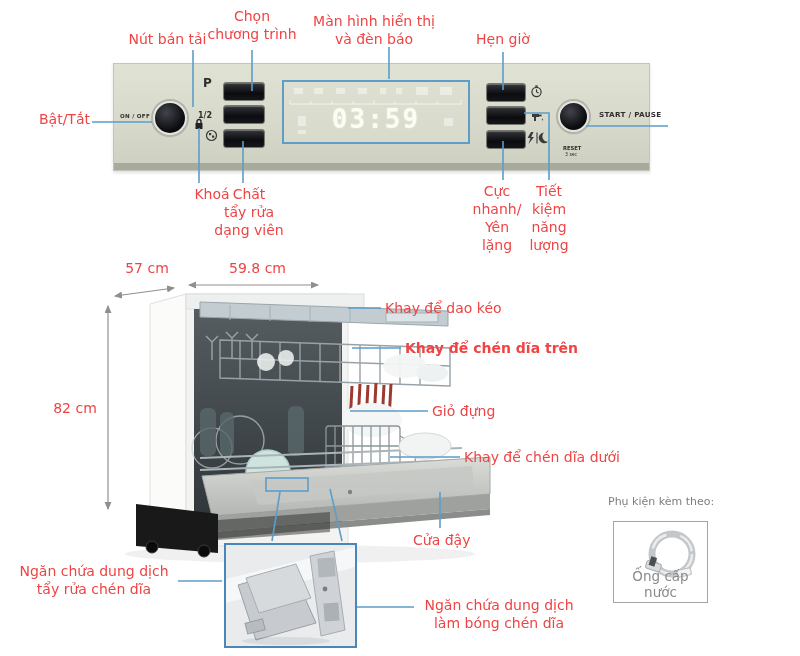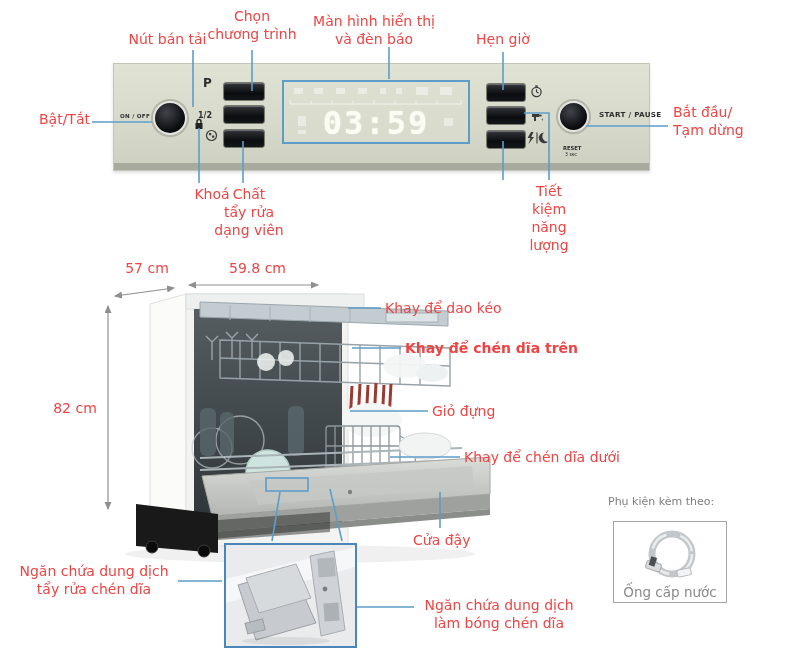--- a/index.html
+++ b/index.html
@@ -19,27 +19,27 @@
         border:1px solid #76786f;box-shadow:inset 0 1px 1px rgba(255,255,255,.3);}
   .rbtn{position:absolute;border-radius:50%;
         background:radial-gradient(circle at 38% 32%,#41444b,#0a0b0d 68%);
         border:2px solid #e4e4e0;box-shadow:0 0 0 2px #b2b4a7,0 1px 2px rgba(0,0,0,.45);}
   .tinytext{position:absolute;font-weight:bold;color:#2f2f2f;font-size:10px;
             transform-origin:left center;white-space:nowrap;}
   #display{position:absolute;left:168px;top:16px;width:188px;height:64px;
            border:2px solid #5d9dc8;background:linear-gradient(180deg,#dde0d0,#d8dbcb);box-sizing:border-box;}
   #display .time{position:absolute;left:0;top:22px;width:100%;text-align:center;
                  font-family:"DejaVu Sans Mono","Liberation Mono",monospace;font-weight:bold;
-                 font-size:32px;letter-spacing:2px;color:#fbfcf2;text-shadow:0 0 2px rgba(255,255,255,.55);}
+                 font-size:26px;letter-spacing:2px;color:#fbfcf2;text-shadow:0 0 2px rgba(255,255,255,.55);}
   .keycap{position:absolute;font-weight:bold;color:#2e2e2e;}
 
   
   #inset-box{position:absolute;left:224px;top:543px;width:133px;height:105px;
              border:2px solid #4a86b8;box-sizing:border-box;background:#eceef0;}
-  #acc-box{position:absolute;left:613px;top:521px;width:114px;height:82px;
+  #acc-box{position:absolute;left:613px;top:521px;width:95px;height:82px;
            border:1px solid #a5a5a5;box-sizing:border-box;background:#ffffff;}
   #acc-box .cap{position:absolute;left:0;bottom:2px;width:100%;text-align:center;
                 font-size:13.5px;color:#8a8a8a;}
 </style>
 </head>
 <body>
 
 <div id="stage">
 
   <div id="panel">
@@ -262,26 +262,28 @@
     </g>
   </svg>
 
   <div class="lbl c" style="left:125px;top:31px;width:85px;">Nút bán tải</div>
   <div class="lbl c" style="left:202px;top:8px;width:100px;">Chọn
 chương trình</div>
   <div class="lbl c" style="left:304px;top:6px;width:140px;margin-top:7px;">Màn hình hiển thị
 và đèn báo</div>
   <div class="lbl c" style="left:468px;top:31px;width:70px;">Hẹn giờ</div>
   <div class="lbl r" style="left:28px;top:111px;width:62px;">Bật/Tắt</div>
-  <div class="lbl" style="left:673px;top:104px;width:90px;">Bắt đầu/
-Tạm dừng</div>
   <div class="lbl c" style="left:185px;top:186px;width:54px;">Khoá</div>
   <div class="lbl c" style="left:208px;top:186px;width:82px;">Chất
 tẩy rửa
 dạng viên</div>
+  <div class="lbl c" style="left:465px;top:183px;width:64px;">Cực
+nhanh/
+Yên
+lặng</div>
   <div class="lbl c" style="left:520px;top:183px;width:58px;">Tiết
 kiệm
 năng
 lượng</div>
 
   <div class="lbl c" style="left:112px;top:260px;width:70px;">57 cm</div>
   <div class="lbl c" style="left:215px;top:260px;width:85px;">59.8 cm</div>
   <div class="lbl c" style="left:46px;top:400px;width:58px;">82 cm</div>
 
   <div class="lbl" style="left:385px;top:300px;">Khay để dao kéo</div>

